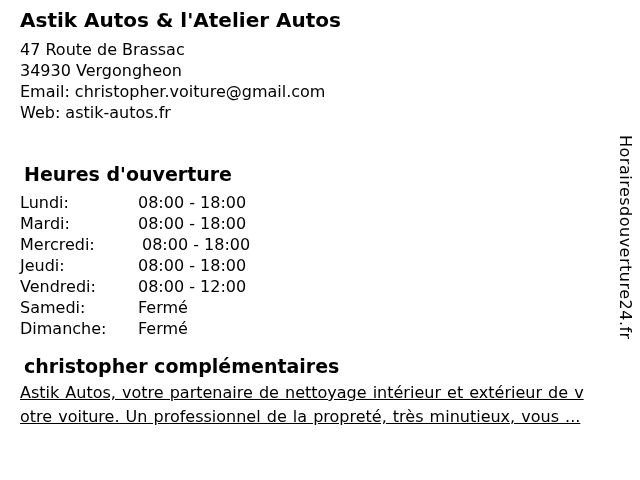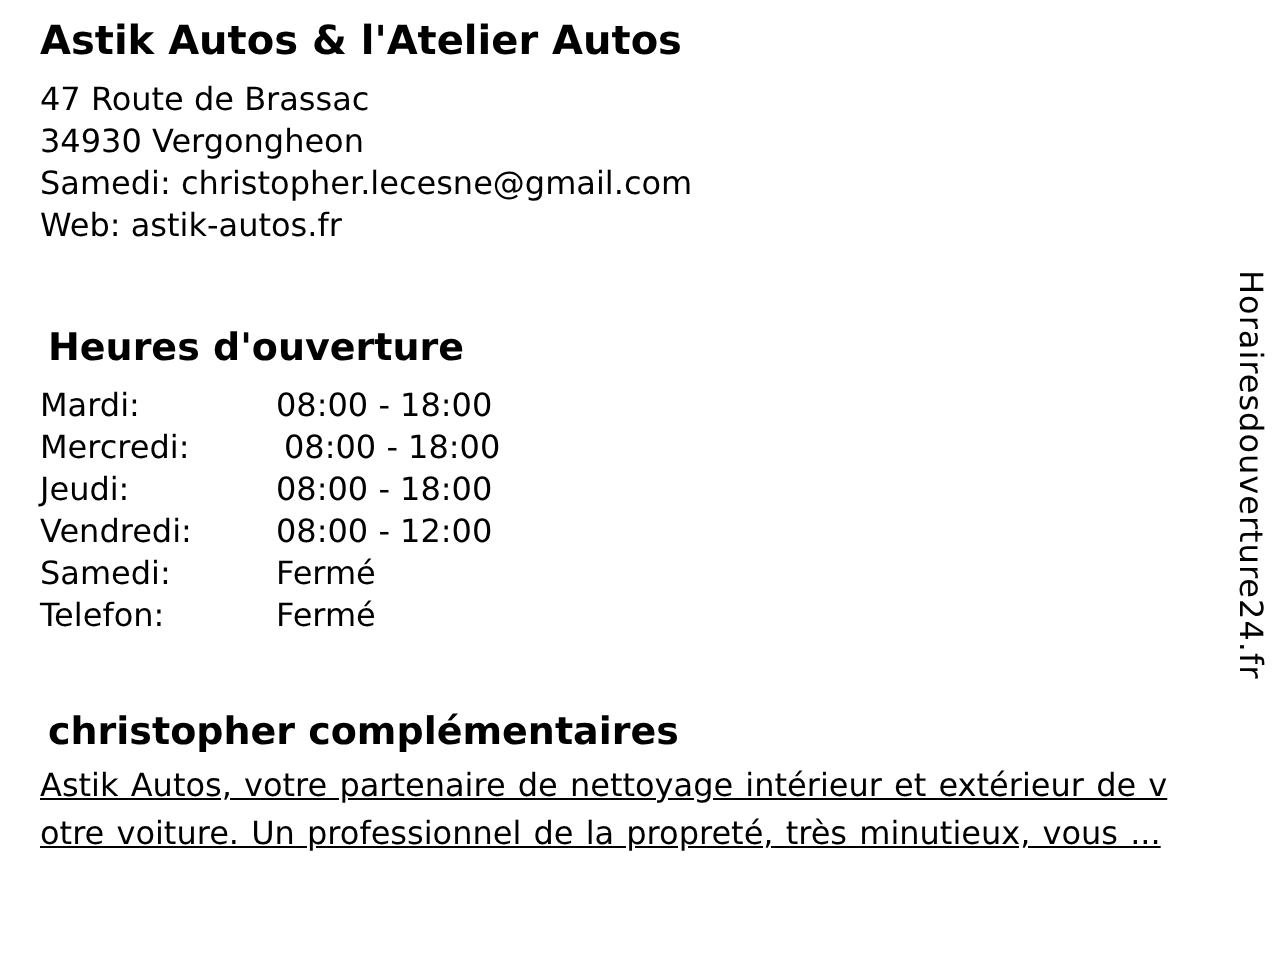--- a/index.html
+++ b/index.html
@@ -86,44 +86,47 @@
 </head>
 <body>
 
 <div class="page">
 
   <h1 class="business-title">Astik Autos &amp; l'Atelier Autos</h1>
 
   <div class="contact-block">
     <div class="contact-line">47 Route de Brassac</div>
     <div class="contact-line">34930 Vergongheon</div>
-    <div class="contact-line">Samedi: christopher.lecesne@gmail.com</div>
+    <div class="contact-line">Email: christopher.voiture@gmail.com</div>
     <div class="contact-line">Web: astik-autos.fr</div>
   </div>
 
   <h2 class="section-heading hours-heading">Heures d'ouverture</h2>
 
   <div class="hours-table">
+    <div class="hours-row">
+      <span class="hours-day">Lundi:</span><span class="hours-time">08:00 - 18:00</span>
+    </div>
     <div class="hours-row">
       <span class="hours-day">Mardi:</span><span class="hours-time">08:00 - 18:00</span>
     </div>
     <div class="hours-row">
       <span class="hours-day">Mercredi:</span><span class="hours-time" style="padding-left:4px;">08:00 - 18:00</span>
     </div>
     <div class="hours-row">
       <span class="hours-day">Jeudi:</span><span class="hours-time">08:00 - 18:00</span>
     </div>
     <div class="hours-row">
       <span class="hours-day">Vendredi:</span><span class="hours-time">08:00 - 12:00</span>
     </div>
     <div class="hours-row">
       <span class="hours-day">Samedi:</span><span class="hours-time">Fermé</span>
     </div>
     <div class="hours-row">
-      <span class="hours-day">Telefon:</span><span class="hours-time">Fermé</span>
+      <span class="hours-day">Dimanche:</span><span class="hours-time">Fermé</span>
     </div>
   </div>
 
   <h2 class="section-heading info-heading">christopher complémentaires</h2>
 
   <div class="info-paragraph">
     <div class="info-line">Astik Autos, votre partenaire de nettoyage intérieur et extérieur de v</div>
     <div class="info-line">otre voiture. Un professionnel de la propreté, très minutieux, vous ...</div>
   </div>
 

